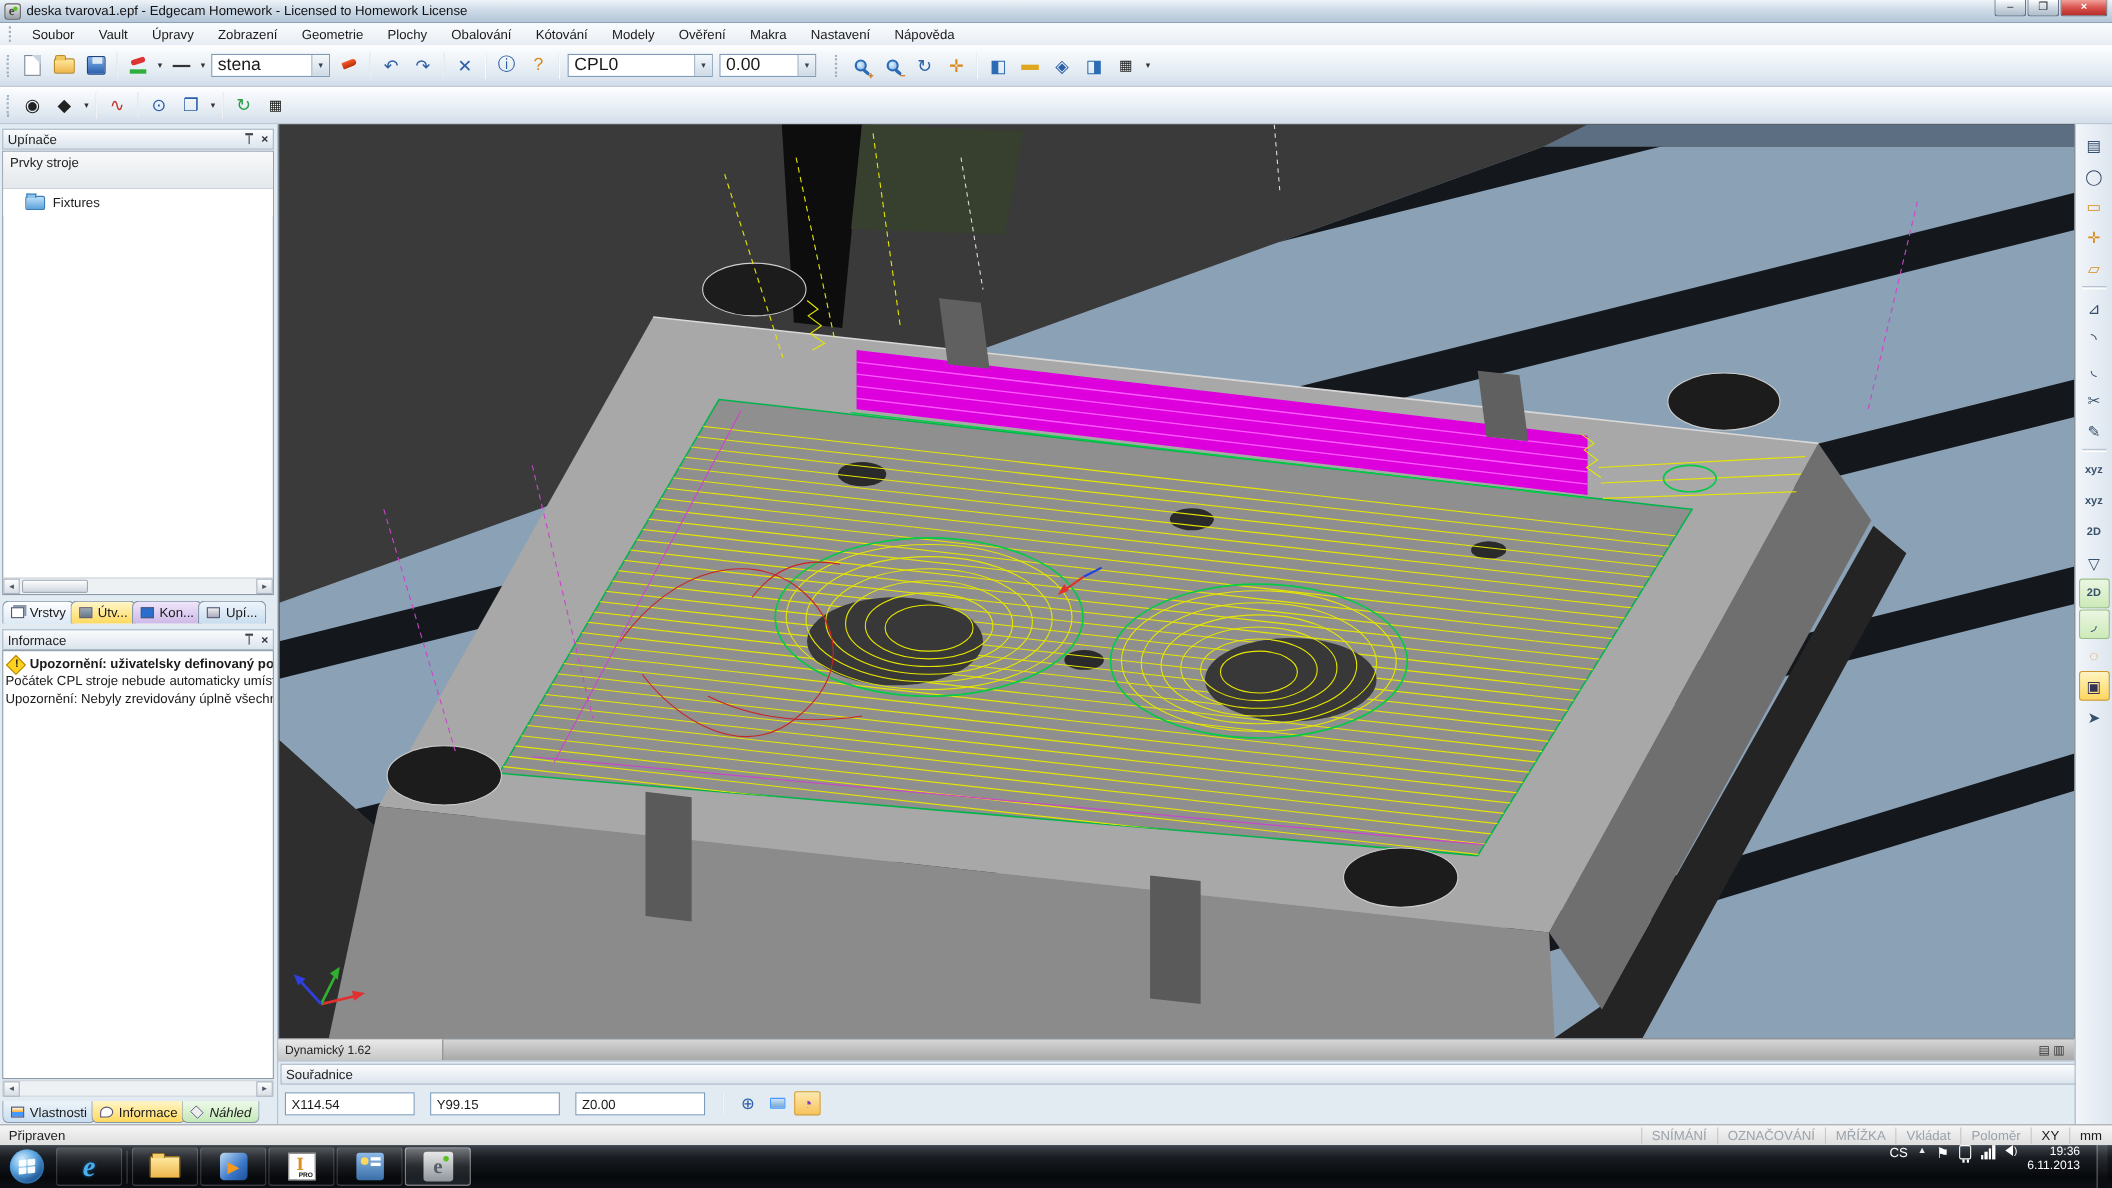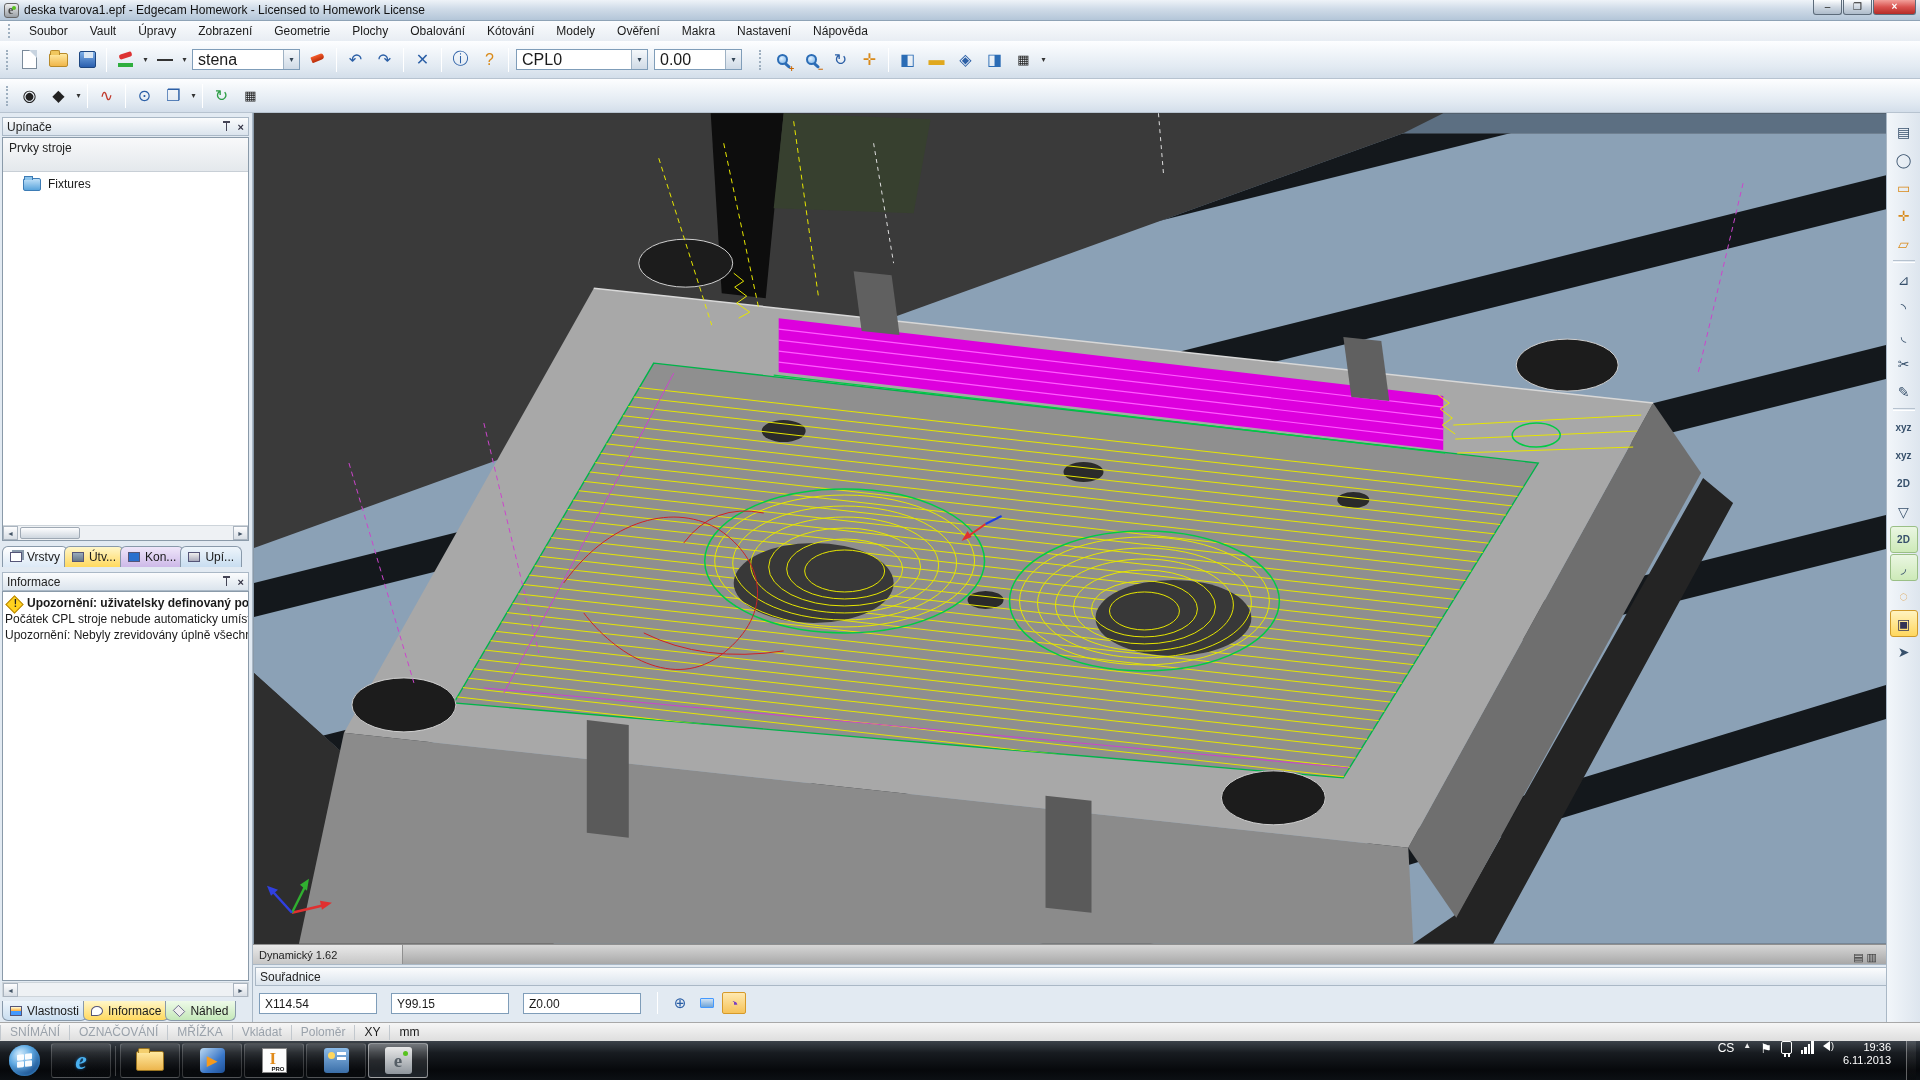--- a/index.html
+++ b/index.html
@@ -86,42 +86,42 @@
   .ts1 { top:431px; height:23px; }
   .ts2 { top:886px; height:22px; }
   .stab { height:21px; display:flex; align-items:center; padding:0 7px; font-size:12px;
     border:1px solid #8899aa; margin-right:-4px; white-space:nowrap; }
   .ts1 .stab { border-radius:6px 6px 0 0; border-bottom:none;margin-top:15px; }
   .ts2 .stab { border-radius:0 0 6px 6px; border-top:none; height:20px; }
   .tab-blue { background:linear-gradient(#ffffff,#dce9f6); }
   .tab-yellow { background:linear-gradient(#fff6c9,#ffd95e); }
   .tab-purple { background:linear-gradient(#efe6fa,#cdb9e8); }
   .tab-cyan { background:linear-gradient(#eef5fb,#c8ddf0); }
-  .tab-green { background:linear-gradient(#eefae9,#c4e8b8); }
+  .tab-green { background:linear-gradient(#eefae9,#c4e8b8);font-style:italic; }
   .ticon { width:12px; height:10px; margin-right:5px; border:1px solid #557; background:#fff; }
   .ticon.layers { box-shadow:2px -2px 0 #89a; }
   .ticon.cube { background:linear-gradient(#9ab,#678); }
   .ticon.kon { background:#2a6fce; }
   .ticon.upi { background:linear-gradient(#eee,#aab); }
   .ticon.tbl { background:linear-gradient(#ffd,#fa3 50%,#49f 50%); }
   .ticon.bub { border-radius:50% 50% 50% 0; }
   .ticon.dia { transform:rotate(45deg) scale(.8); background:#eee; }
   .infobox { position:absolute; left:2px; top:478px; width:247px; height:390px; background:#fff; border:1px solid #8a9aa9; padding:4px 2px 0 2px; font-size:12px; overflow:hidden; }
   .warnrow { display:flex; align-items:flex-start; white-space:nowrap; }
   .ic-warn { width:13px; height:13px; background:#ffd21e; border:1px solid #b8860b; transform:rotate(45deg); margin:2px 6px 0 3px; flex:none; position:relative; }
   .ic-warn::after { content:"!"; position:absolute; left:4px; top:-1px; transform:rotate(-45deg); font:bold 10px "Liberation Sans",sans-serif; color:#222; }
   .wtitle { font-weight:bold; white-space:nowrap; }
   .wline { white-space:nowrap; line-height:16px; }
   .hscroll2 { position:absolute; left:2px; top:869px; width:247px; height:15px; background:#eef1f4; border:1px solid #cdd4da; display:flex; }
 
   
   .viewport { position:absolute; left:253px; top:113px; width:1633px; height:831px; background:#3a3a3a; border-left:1px solid #8a9aa9; }
   .viewport svg { display:block; width:100%; height:100%; }
   .dynbar { position:absolute; left:253px; top:944px; width:1633px; height:20px;
-    background:linear-gradient(#d6d6d6,#a8a8a8); border-top:1px solid #8f8f8f; display:flex; align-items:flex-end; }
+    background:linear-gradient(#d6d6d6,#a8a8a8); border-top:1px solid #8f8f8f; display:flex; align-items:center; }
   .dynlabel { width:150px; height:100%; background:linear-gradient(#e9e9e9,#c6c6c6); border-right:1px solid #909090;
     font-size:11px; display:flex; align-items:center; padding-left:6px; color:#222; }
   .dynicons { margin-left:auto; padding-right:6px; font-size:11px; color:#333; letter-spacing:3px; }
 
   
   .coordpanel { position:absolute; left:253px; top:964px; width:1633px; height:58px; background:#e2eaf2; border-top:1px solid #aab8c6; }
   .coordpanel .phead { left:2px; top:2px; width:1879px; }
   .coordbody { position:absolute; left:2px; top:23px; width:1629px; height:30px; display:flex; align-items:center; padding-left:4px; }
   .cfield { width:118px; height:21px; background:#fff; border:1px solid #7f9db9; font-size:12px; padding:3px 5px; margin-right:14px; }
   .csep { width:1px; height:22px; background:#aeb9c6; border-right:1px solid #fff; margin:0 10px 0 2px; }
@@ -541,20 +541,21 @@
   <div class="rbtn txt">2D</div>
   <div class="rbtn">▽</div>
   <div class="rbtn txt greenish">2D</div>
   <div class="rbtn greenish">◞</div>
   <div class="rbtn orange">◌</div>
   <div class="rbtn active">▣</div>
   <div class="rbtn">➤</div>
 </div>
 
 <div class="statusbar">
+  <span class="stready">Připraven</span>
   <span class="sttog">SNÍMÁNÍ</span>
   <span class="sttog">OZNAČOVÁNÍ</span>
   <span class="sttog">MŘÍŽKA</span>
   <span class="sttog">Vkládat</span>
   <span class="sttog">Poloměr</span>
   <span class="sttog on">XY</span>
   <span class="sttog on">mm</span>
 </div>
 
 <div class="taskbar">

